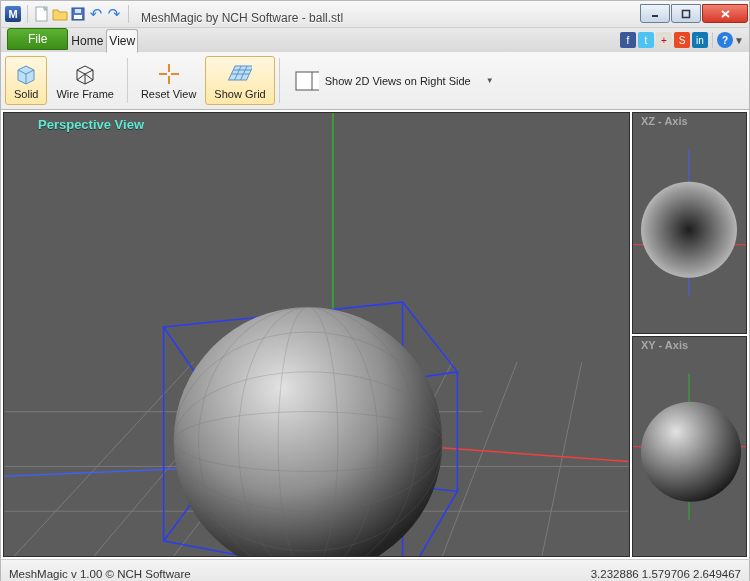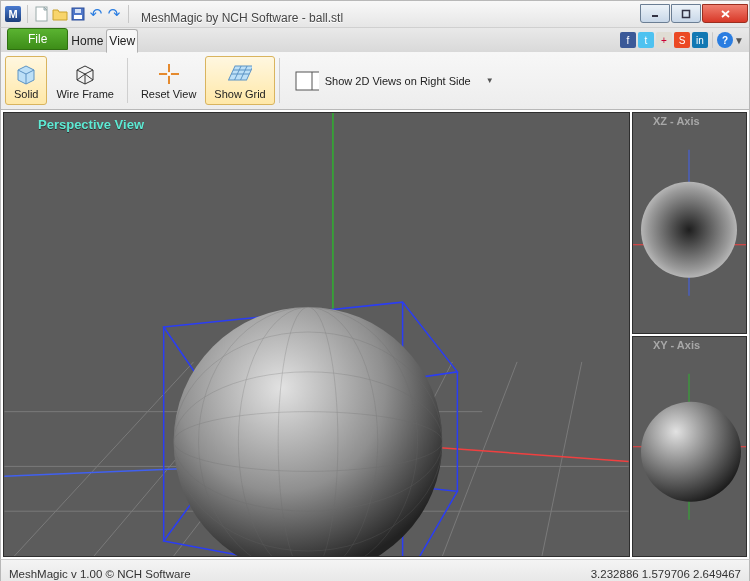--- a/index.html
+++ b/index.html
@@ -36,21 +36,21 @@
 .ribbon-btn.wide { flex-direction:row; gap:6px; padding: 2px 10px; }
 .ribbon-btn.wide .ic { margin:0; }
 .ribbon .dd { font-size:8px; color:#555; padding:0 4px; align-self:center; }
 
 
 .workspace { height: 449px; display:flex; border-left:1px solid #b8b8b8; border-right:1px solid #b8b8b8; }
 .viewport { position:relative; flex:1; background:#5c5c5c; border:1px solid #2e2e2e; margin:2px; }
 .vp-label { position:absolute; top:4px; left:6px; font-size:13px; font-weight:bold; color:#5eead4; text-shadow:0 1px 0 #2e2e2e;margin-left:28px; }
 .side { width:115px; display:flex; flex-direction:column; gap:2px; margin:2px 2px 2px 0; }
 .side .mini { flex:1; position:relative; background:#5c5c5c; border:1px solid #2e2e2e; }
-.mini .lbl { position:absolute; top:2px; left:20px; font-size:11px; color:#a8a8a8; font-weight:bold; }
+.mini .lbl { position:absolute; top:2px; left:8px; font-size:11px; color:#a8a8a8; font-weight:bold; }
 svg { display:block; }
 
 
 .status { height: 30px; background: linear-gradient(#f4f4f4,#e4e4e4); border:1px solid #b8b8b8; border-top-color:#cfcfcf; display:flex; align-items:center; padding:0 8px; font-size:11.5px; color:#333; }
 .status .spacer { flex:1; }
 </style>
 </head>
 <body>
 
 <div class="titlebar">

